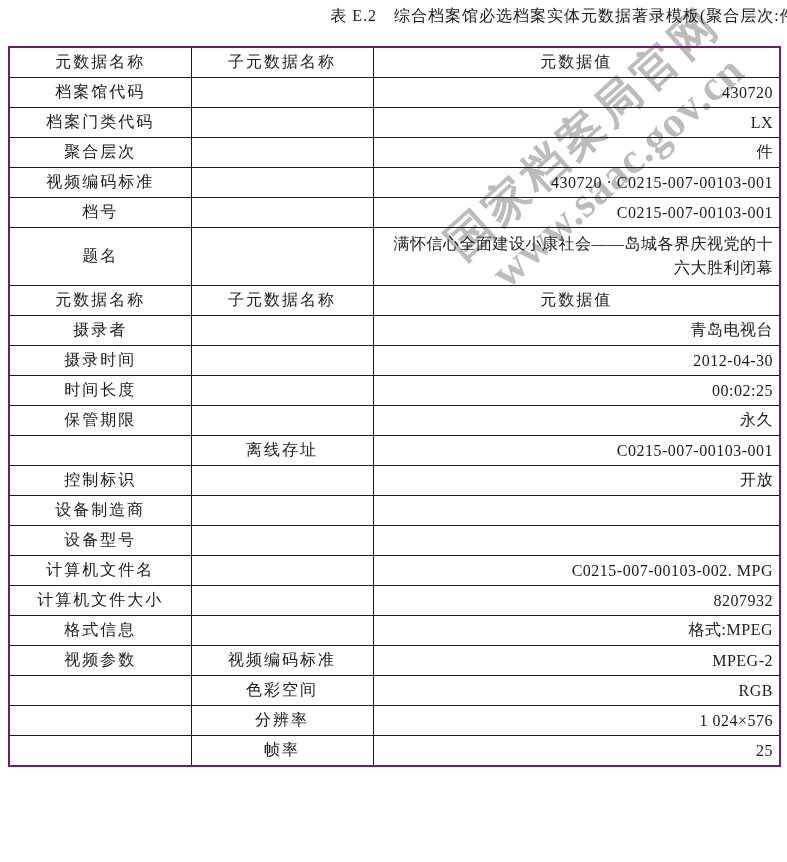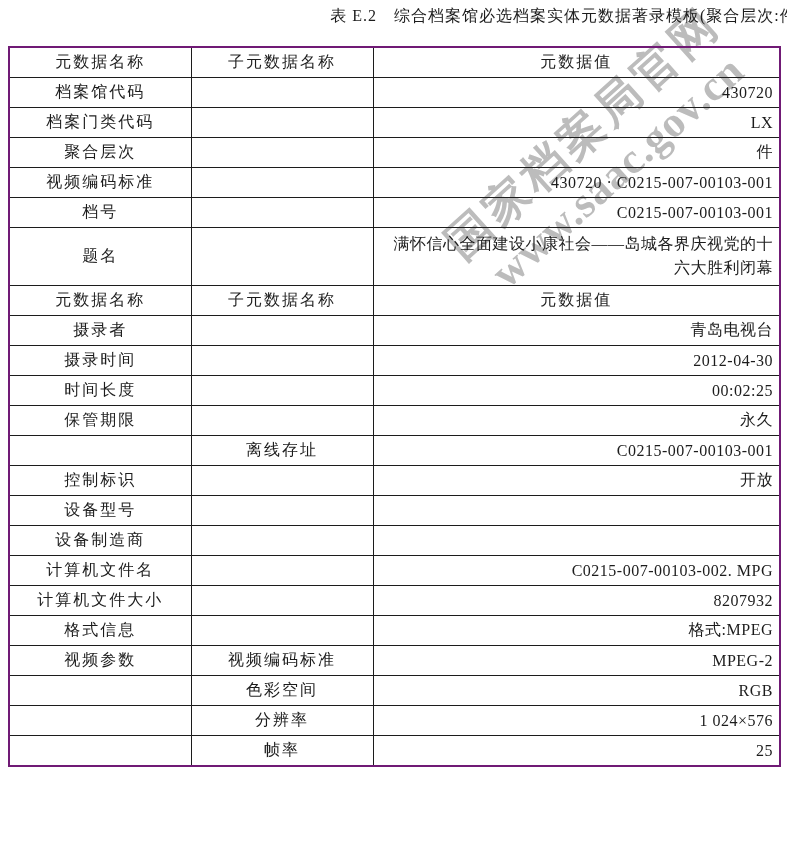--- a/index.html
+++ b/index.html
@@ -148,26 +148,26 @@
           <td class="c1"></td>
           <td class="c2">离线存址</td>
           <td class="c3">C0215-007-00103-001</td>
         </tr>
         <tr class="data-row">
           <td class="c1">控制标识</td>
           <td class="c2"></td>
           <td class="c3">开放</td>
         </tr>
         <tr class="data-row">
+          <td class="c1">设备制造商</td>
+          <td class="c2"></td>
+          <td class="c3"></td>
+        </tr>
+        <tr class="data-row">
           <td class="c1">设备型号</td>
-          <td class="c2"></td>
-          <td class="c3"></td>
-        </tr>
-        <tr class="data-row">
-          <td class="c1">设备制造商</td>
           <td class="c2"></td>
           <td class="c3"></td>
         </tr>
         <tr class="data-row">
           <td class="c1">计算机文件名</td>
           <td class="c2"></td>
           <td class="c3">C0215-007-00103-002. MPG</td>
         </tr>
         <tr class="data-row">
           <td class="c1">计算机文件大小</td>

